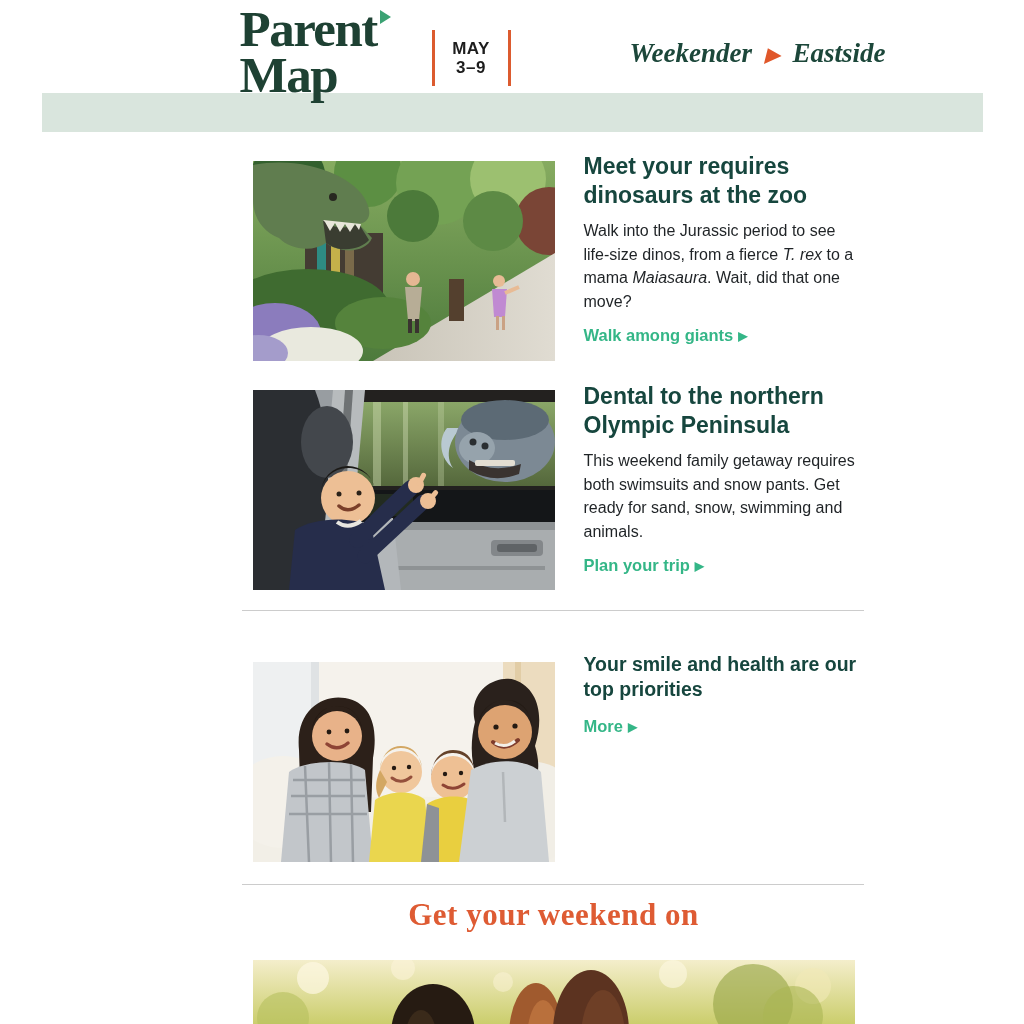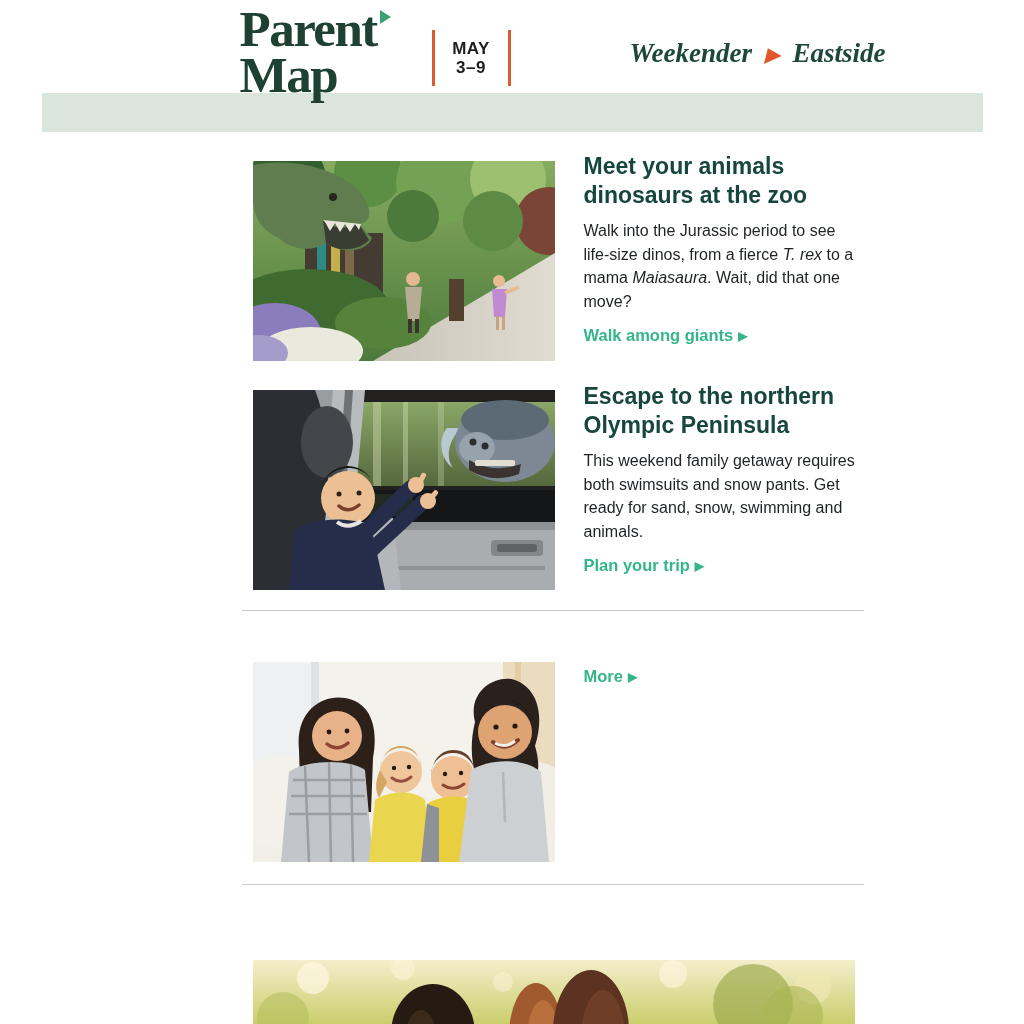--- a/index.html
+++ b/index.html
@@ -104,21 +104,21 @@
       <rect x="155" y="158" width="4" height="14" fill="#3a3330"></rect>
       <rect x="162" y="158" width="4" height="14" fill="#3a3330"></rect>
       <circle cx="246" cy="120" r="6" fill="#e8bb95"></circle>
       <path d="M239,128 L254,128 L252,156 L241,156 Z" fill="#c08ad2"></path>
       <path d="M252,132 L266,126" stroke="#e8bb95" stroke-width="4" fill="none"></path>
       <rect x="243" y="155" width="3" height="14" fill="#caa284"></rect>
       <rect x="249" y="155" width="3" height="14" fill="#caa284"></rect>
     </svg>
   </a>
   <div class="copy" style="top:152px">
-    <a class="headline">Meet your animals dinosaurs at the zoo</a>
+    <a class="headline">Meet your requires dinosaurs at the zoo</a>
     <p class="body-text"><span>Walk into the Jurassic period to see life-size dinos, from a fierce </span><em>T. rex</em><span> to a mama </span><em>Maiasaura</em><span>. Wait, did that one move?</span></p>
     <a class="cta"><span>Walk among giants</span><span class="cta-arrow">▶</span></a>
   </div>
 
   <a class="photo" style="top:390px" aria-label="boy-in-car-with-buffalo-photo">
     <svg viewBox="0 0 302 200" preserveAspectRatio="none">
       <defs>
         <linearGradient id="cforest" x1="0" y1="0" x2="0" y2="1">
           <stop offset="0" stop-color="#8aa668"></stop>
             <stop offset="1" stop-color="#55683c"></stop>
@@ -159,21 +159,21 @@
       <path d="M84,132 Q95,140 108,131" stroke="#e8e6e0" stroke-width="4" fill="none"></path>
       <path d="M104,150 L158,98" stroke="#262d4b" stroke-width="16" stroke-linecap="round"></path>
       <path d="M112,166 L170,112" stroke="#262d4b" stroke-width="15" stroke-linecap="round"></path>
       <circle cx="163" cy="95" r="8" fill="#edbf95"></circle>
       <circle cx="175" cy="111" r="8" fill="#edbf95"></circle>
       <rect x="166" y="82" width="5" height="14" rx="2.5" fill="#edbf95" transform="rotate(28 168 89)"></rect>
       <rect x="178" y="99" width="5" height="13" rx="2.5" fill="#edbf95" transform="rotate(40 180 105)"></rect>
     </svg>
   </a>
   <div class="copy" style="top:382px">
-    <a class="headline">Escape to the northern Olympic Peninsula</a>
+    <a class="headline">Dental to the northern Olympic Peninsula</a>
     <p class="body-text"><span>This weekend family getaway requires both swimsuits and snow pants. Get ready for sand, snow, swimming and animals.</span></p>
     <a class="cta"><span>Plan your trip</span><span class="cta-arrow">▶</span></a>
   </div>
 
   <div class="divider" style="top:610px"></div>
 
   <a class="photo" style="top:662px" aria-label="smiling-family-photo">
     <svg viewBox="0 0 302 200" preserveAspectRatio="none">
       <rect width="302" height="200" fill="#f5f2ec"></rect>
       <rect x="250" y="0" width="52" height="200" fill="#ecdcbf"></rect>
@@ -211,24 +211,26 @@
       <path d="M225,66 A27 27 0 0 1 279,64 C276,44 266,38 252,38 C238,38 226,50 225,66 Z" fill="#241b15"></path>
       <path d="M240,80 Q252,90 265,78" stroke="#7e3c2c" stroke-width="4" fill="none" stroke-linecap="round"></path>
       <path d="M242,81 Q252,87 262,79" stroke="#f4f0e8" stroke-width="3" fill="none"></path>
       <circle cx="243" cy="65" r="2.6" fill="#241a12"></circle>
         <circle cx="262" cy="64" r="2.6" fill="#241a12"></circle>
       <path d="M218,108 C238,96 272,96 288,110 L296,200 L206,200 Z" fill="#ccd0d3"></path>
       <path d="M250,110 L252,160" stroke="#b2b6b9" stroke-width="2.5" fill="none"></path>
     </svg>
   </a>
   <div class="copy" style="top:652px">
+    <a class="headline small">Your smile and health are our top priorities</a>
     <a class="cta" style="margin-top:15px"><span>More</span><span class="cta-arrow">▶</span></a>
   </div>
 
   <div class="divider" style="top:884px"></div>
+  <h2 class="section-title" style="top:897px">Get your weekend on</h2>
 
   <a class="footer-photo" aria-label="family-in-sunny-field-photo">
     <svg viewBox="0 0 602 64" preserveAspectRatio="none">
       <defs>
         <linearGradient id="field" x1="0" y1="0" x2="0" y2="1">
           <stop offset="0" stop-color="#f4eecb"></stop>
             <stop offset="1" stop-color="#cbce6c"></stop>
         </linearGradient>
       </defs>
       <rect width="602" height="64" fill="url(#field)"></rect>

